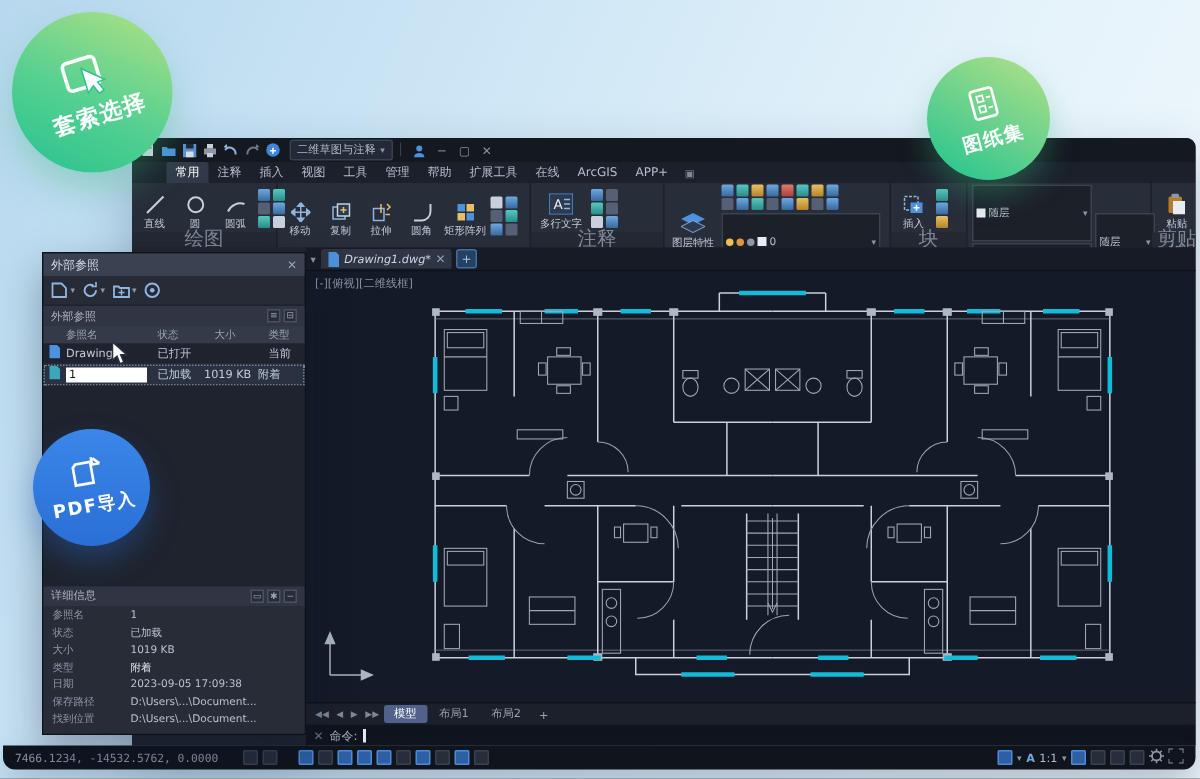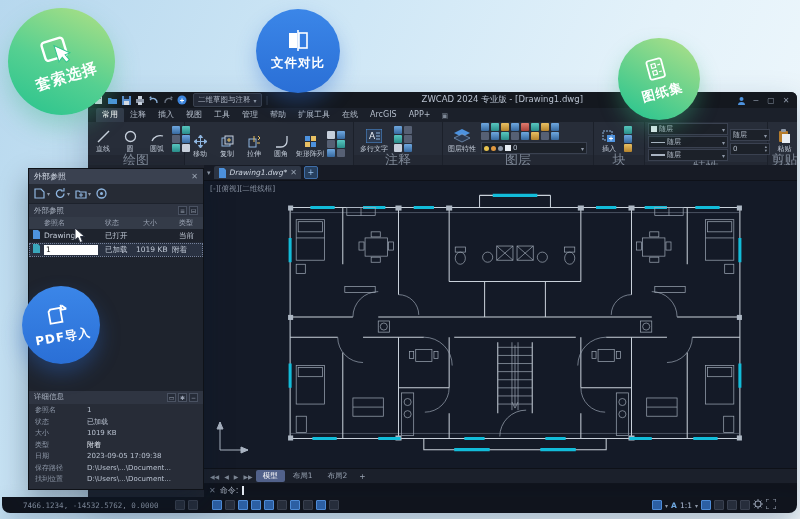--- a/index.html
+++ b/index.html
@@ -10,38 +10,38 @@
   .window{position:absolute;left:88px;top:92px;width:709px;height:405px;background:#20252f;
     border-radius:6px 6px 0 0;box-shadow:0 14px 34px rgba(25,55,90,.28);}
   .titlebar{height:16px;background:#14181f;border-radius:6px 6px 0 0;display:flex;align-items:center;padding:0 4px;gap:2px;}
   .tbi{width:12px;height:11px;display:flex;align-items:center;justify-content:center;flex:0 0 auto;}
   .workspace{display:flex;align-items:center;height:12px;background:#232936;border:1px solid #39414f;border-radius:2px;
     color:#aeb7c6;font-size:7.5px;padding:0 4px;gap:3px;margin-left:3px;white-space:nowrap;}
   .tbsep{color:#39414f;font-size:9px;margin:0 2px;}
   .title{flex:1;text-align:center;color:#b8c1cf;font-size:8.5px;white-space:nowrap;overflow:hidden;}
   .winctl{display:flex;gap:1px;}
   .wbtn{width:14px;height:12px;color:#8a94a4;font-size:8px;display:flex;align-items:center;justify-content:center;}
-  .menutabs{height:14px;background:#1b202a;display:flex;align-items:flex-end;padding-left:8px;}
+  .menutabs{height:14px;background:#1b202a;display:flex;align-items:flex-end;padding-left:23px;}
   .mtab{font-size:8px;color:#b4bdcb;padding:2px 6px;line-height:10px;white-space:nowrap;}
   .mtab.active{background:#323a49;color:#fff;border-radius:2px 2px 0 0;}
   .mtab-more{font-size:7px;color:#7f8997;padding:2px 5px;}
   
   .ribbon{height:43px;background:#272d39;display:flex;overflow:hidden;}
   .rgroup{display:flex;flex-direction:column;border-right:1px solid #1b202a;flex:0 0 auto;}
   .rgc{flex:1;display:flex;align-items:center;padding:1px 3px;gap:3px;}
   .rgl{height:10px;font-size:13px;color:#7e8897;text-align:center;line-height:10px;background:#232833;}
   .bigbtn{display:flex;flex-direction:column;align-items:center;justify-content:flex-end;gap:1px;color:#c0c9d6;
     font-size:7px;min-width:24px;height:30px;white-space:nowrap;}
   .minigrid{display:grid;gap:1px;}
   .mini{width:8px;height:8px;border-radius:1px;}
   .m-blue{background:linear-gradient(#6fa8e0,#37699f);} .m-teal{background:linear-gradient(#58c7c0,#2a8d8a);}
   .m-or{background:linear-gradient(#e8c063,#b5832c);} .m-gray{background:#566074;} .m-wh{background:#c7d0dc;}
   .m-red{background:linear-gradient(#e07a6f,#a8423a);}
   .dd{display:flex;align-items:center;background:#1c2129;border:1px solid #3a4150;height:10px;font-size:7px;
-    color:#b6bfcc;padding:0 2px;gap:2px;white-space:nowrap;}
+    color:#b6bfcc;padding:13px 2px;gap:2px;white-space:nowrap;}
   .cdn{font-size:6px;color:#8d97a6;}
   .dot5{width:5px;height:5px;border-radius:50%;}
   .chip{width:6px;height:6px;background:#e8edf3;}
   .lseg{width:14px;height:1px;background:#aab4c2;}
   
   .content{position:absolute;top:73px;bottom:0;left:0;right:0;}
   .dockstrip{position:absolute;left:0;top:0;width:116px;height:100%;background:#20242e;border-right:1px solid #10141c;}
   .docarea{position:absolute;left:116px;top:0;right:0;height:100%;display:flex;flex-direction:column;}
   .filetabs{height:15px;background:#171b25;display:flex;align-items:center;gap:3px;padding:0 3px;border-bottom:1px solid #0e1118;}
   .ftmenu{color:#8d97a6;font-size:7px;}
@@ -58,21 +58,21 @@
     padding:0 4px;border-top:1px solid #0e1118;}
   .lnav{font-size:6px;color:#7d8795;padding:0 2px;}
   .ltab{padding:1px 7px;}
   .ltab.active{background:#51618a;color:#fff;border-radius:2px;}
   .lplus{color:#9aa4b4;padding:0 4px;}
   .cmdbar{height:14px;background:#10141d;display:flex;align-items:center;font-size:8px;color:#a9b2c1;padding:0 5px;gap:4px;}
   .cmdx{color:#6d7787;font-size:8px;}
   .caret{width:2px;height:9px;background:#e6ecf4;}
   
   .statusbar{position:absolute;left:2px;top:497px;width:795px;height:16px;background:#10141d;
-    border-radius:0 0 8px 8px;display:flex;align-items:center;padding:0 21px;gap:3px;box-sizing:border-box;
+    border-radius:0 0 8px 8px;display:flex;align-items:center;padding:0 8px;gap:3px;box-sizing:border-box;
     box-shadow:0 10px 22px rgba(25,55,90,.25);}
   .coords{font-family:"DejaVu Sans Mono","Liberation Mono",monospace;font-size:7.5px;color:#8b95a6;margin-right:14px;white-space:nowrap;}
   .sqi{width:10px;height:10px;border-radius:1px;box-sizing:border-box;flex:0 0 auto;}
   .sq-on{background:#2c5fa3;border:1px solid #4e8bd6;}
   .sq-off{background:#262d3b;border:1px solid #39404f;}
   .sb-right{margin-left:auto;display:flex;align-items:center;gap:3px;font-size:7.5px;color:#9fb4d8;}
   .sb-txt{color:#aebdd6;}
   
   .palette{position:absolute;left:28px;top:168px;width:176px;height:322px;background:#262b35;border:1px solid #0f1218;
     box-shadow:0 12px 26px rgba(10,25,45,.35);display:flex;flex-direction:column;box-sizing:border-box;}
@@ -163,21 +163,20 @@
           <svg width="10" height="10">
             <circle cx="5" cy="5" r="4.5" fill="#3d85dd"></circle>
             <path d="M3,5.5 h4 M5,3.5 v4" stroke="#fff" stroke-width="1"></path>
           </svg>
         </span>
       <span class="workspace">
         <span>二维草图与注释</span>
         <span class="cdn">▾</span>
       </span>
       <span class="tbsep">|</span>
-      <span class="title">ZWCAD 2024 专业版 - [Drawing1.dwg]</span>
       <span class="winctl">
         <span class="wbtn">
             <svg width="9" height="9">
               <circle cx="4.5" cy="3" r="2" fill="#4d92de"></circle>
               <path d="M1,9 a3.5,3 0 0 1 7,0 z" fill="#4d92de"></path>
             </svg>
           </span>
         <span class="wbtn">─</span>
         <span class="wbtn">▢</span>
         <span class="wbtn">✕</span>
@@ -690,30 +689,20 @@
   <div class="badge b-lasso">
     <div class="binner">
       <svg width="34" height="28">
         <rect x="2" y="2" width="22" height="19" rx="3" fill="none" stroke="#fff" stroke-width="2.4"></rect>
         <polygon points="14,8 14,25 18.5,21.5 21,27.5 24.5,26 22,20 27,19.5" fill="#fff" stroke="#2cc48e" stroke-width="1"></polygon>
       </svg>
       <span class="blabel">套索选择</span>
     </div>
   </div>
 
-  <div class="badge b-compare">
-    <div class="binner" style="gap:3px">
-      <svg width="26" height="22">
-        <rect x="4" y="3" width="8" height="15" fill="#fff"></rect>
-        <rect x="14" y="3" width="8" height="15" fill="none" stroke="#fff" stroke-width="1.6"></rect>
-        <path d="M13,0 V21" stroke="#fff" stroke-width="1.6"></path>
-      </svg>
-      <span class="blabel">文件对比</span>
-    </div>
-  </div>
 
   <div class="badge b-sheet">
     <div class="binner" style="gap:3px">
       <svg width="24" height="24">
         <rect x="4" y="2" width="15" height="19" rx="2" fill="none" stroke="#fff" stroke-width="1.8"></rect>
         <rect x="8" y="6" width="4" height="4" fill="none" stroke="#fff" stroke-width="1.2"></rect>
         <rect x="8" y="13" width="4" height="4" fill="none" stroke="#fff" stroke-width="1.2"></rect>
         <path d="M14,8 h3 M14,15 h3" stroke="#fff" stroke-width="1.2"></path>
       </svg>
       <span class="blabel">图纸集</span>

